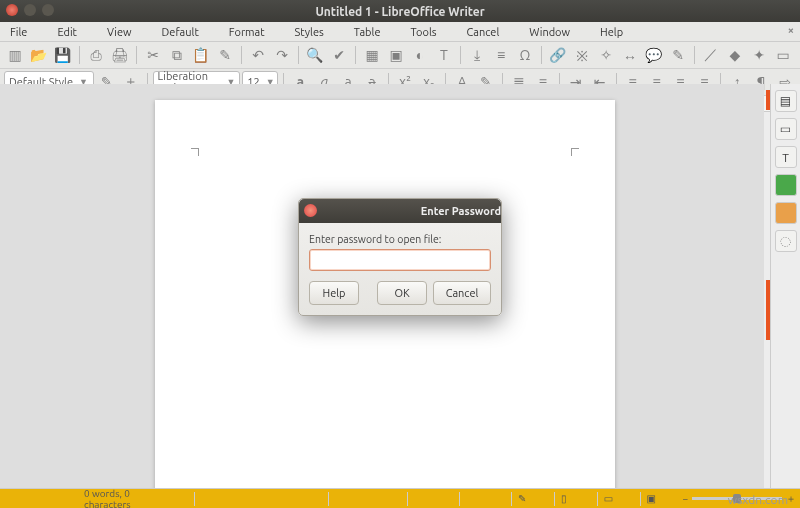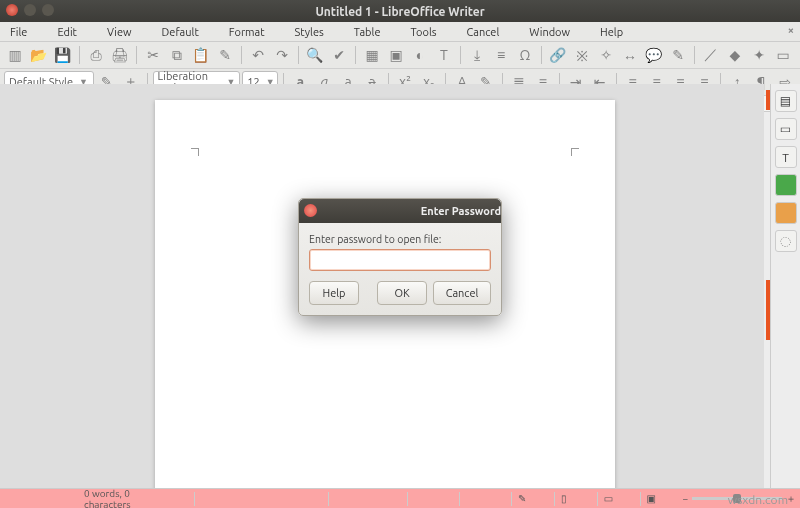--- a/index.html
+++ b/index.html
@@ -41,21 +41,21 @@
 .scroll-accent { position:absolute; right:30px; top:90px; width:4px; height:20px; background:#e95420;}
 .scroll-accent2 { position:absolute; right:30px; top:280px; width:4px; height:60px; background:#e95420;}
 
 
 .sidebar { position:absolute; right:0; top:84px; width:30px; bottom:20px; background:#ededed; border-left:1px solid #ccc; display:flex; flex-direction:column; align-items:center; padding-top:6px; gap:6px;}
 .sidebar .sb { width:22px; height:22px; border:1px solid #ccc; background:#f2f2f0; border-radius:3px; display:flex; align-items:center; justify-content:center; font-size:12px;}
 .sb.green{ background:#4aa84a;}
 .sb.orange{ background:#e9a04a;}
 
 
-.statusbar { position:absolute; left:0; right:0; bottom:0; height:20px; background:#fca5a5; border-top:1px solid #ccc; display:flex; align-items:center; font-size:10px; color:#555; padding:0 4px; gap:24px;}
+.statusbar { position:absolute; left:0; right:0; bottom:0; height:20px; background:#eab308; border-top:1px solid #ccc; display:flex; align-items:center; font-size:10px; color:#555; padding:0 4px; gap:24px;}
 .statusbar .seg { border-left:1px solid #ccc; padding-left:6px; height:14px; display:flex; align-items:center;}
 .statusbar .zoom { margin-left:auto; display:flex; align-items:center; gap:4px;}
 .zoom-track{ width:90px; height:3px; background:#ccc; position:relative;}
 .zoom-track .knob{ position:absolute; left:45%; top:-3px; width:8px; height:9px; background:#888; border-radius:2px;}
 
 
 .watermark { position:absolute; right:12px; bottom:2px; font-size:12px; color:#999;margin-left:6px;}
 
 
 .overlay { position:absolute; inset:0; background:transparent;}

